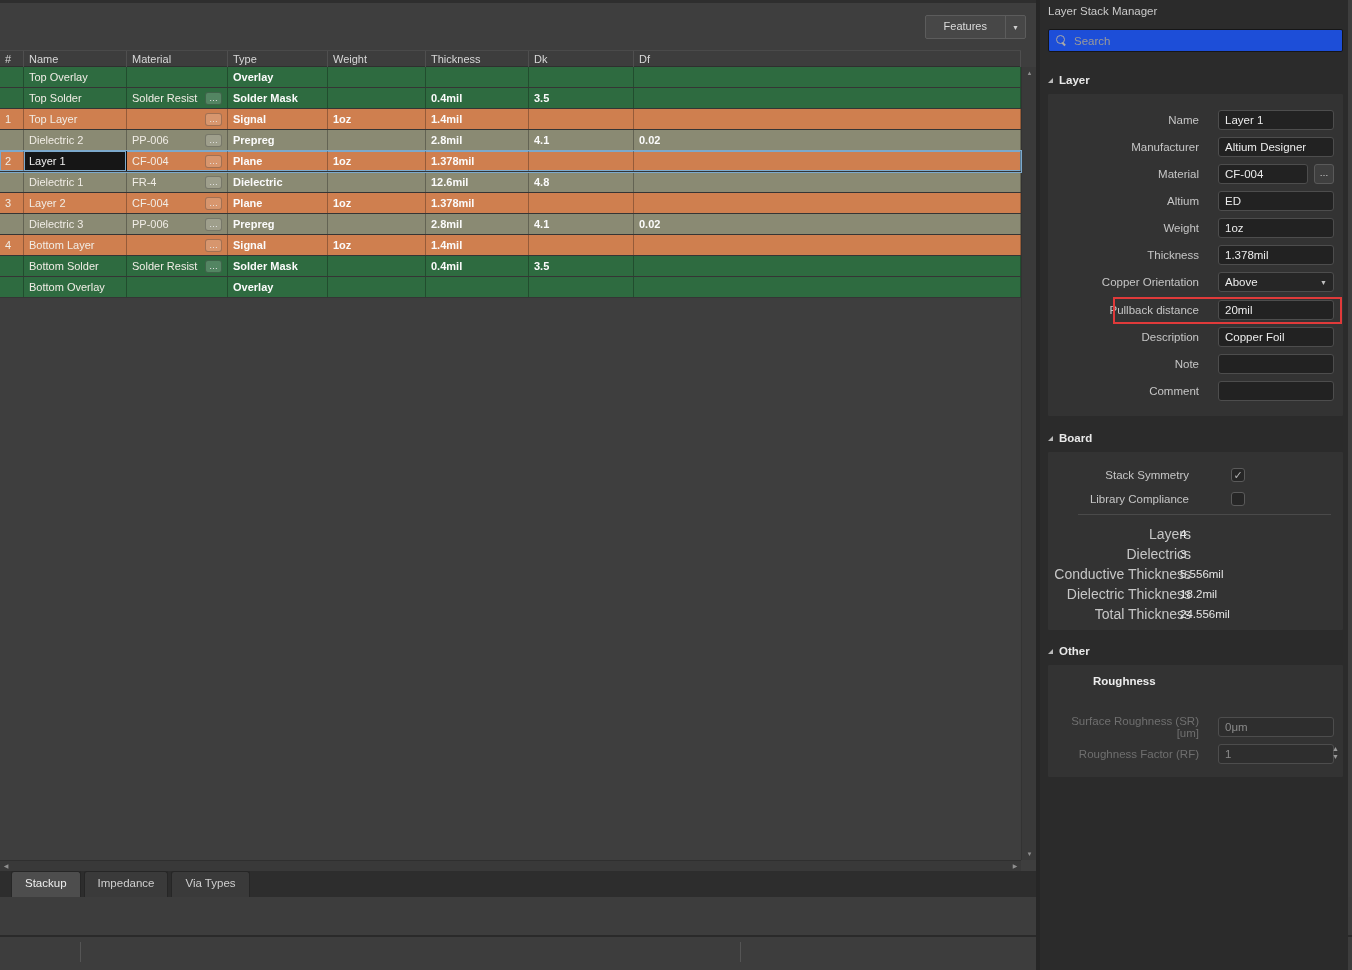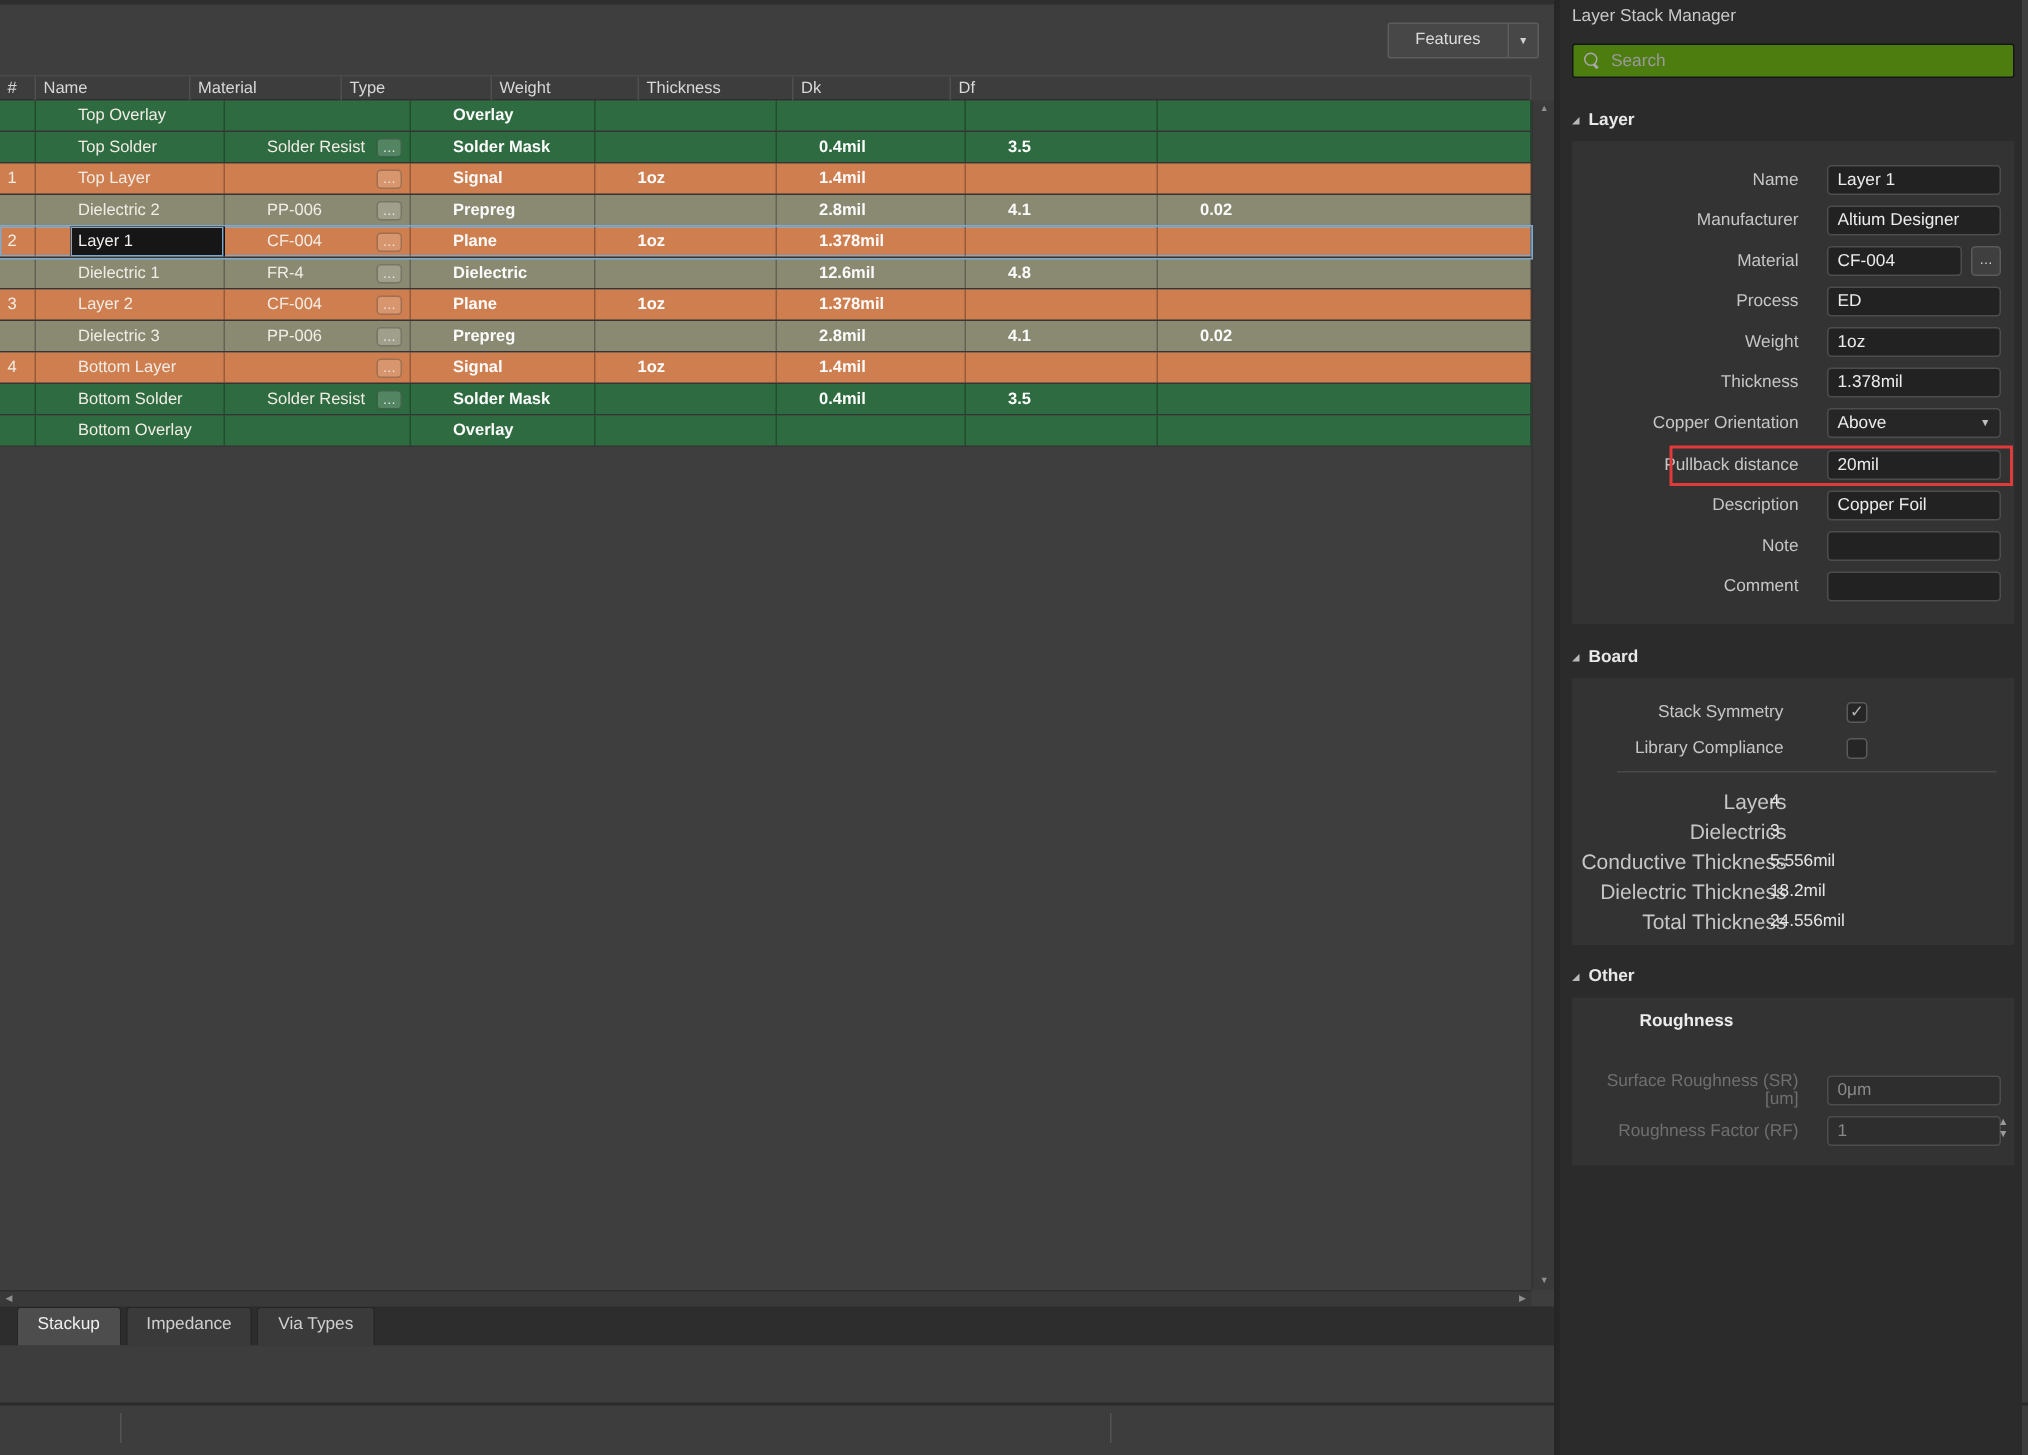--- a/index.html
+++ b/index.html
@@ -16,21 +16,21 @@
     border: 1px solid #5c5c5c; border-radius: 2px; background: #474747; color: #dcdcdc;
   }
   .features-btn .feat-main { padding: 4px 18px; font-size: 11px; }
   .features-btn .feat-arrow { width: 20px; border-left: 1px solid #5c5c5c; display: flex; align-items: center; justify-content: center; font-size: 7px; color: #cfcfcf; }
 
   
   .stack-table { position: absolute; left: 0; top: 50px; width: 1021px; }
   .thead, .trow { display: grid; grid-template-columns: 24px 103px 101px 100px 98px 103px 105px 1fr; }
   .thead { height: 17px; background: #3d3d3d; color: #d8d8d8; border-top: 1px solid #4a4a4a; border-bottom: 1px solid #2f2f2f; }
   .thead .tcell { border-right: 1px solid #4f4f4f; padding: 2px 5px; font-size: 11px; }
-  .trow { height: 21px; border-bottom: 1px solid #353535; gap: 23px; }
+  .trow { height: 21px; border-bottom: 1px solid #353535; }
   .trow .tcell { border-right: 1px solid rgba(0,0,0,0.28); padding: 3px 5px; overflow: hidden; white-space: nowrap; display: flex; align-items: center; }
   .trow.copper     { background: #cf7f4f; }
   .trow.dielectric { background: #8a8a73; }
   .trow.overlay    { background: #2e6b40; }
   .trow .c-type, .trow .c-weight, .trow .c-thickness, .trow .c-dk, .trow .c-df { font-weight: bold; color: #fbfbfb; }
   .trow .c-name, .trow .c-material, .trow .c-num { color: #f1ede6; }
   .trow.selected { box-shadow: inset 0 0 0 1px #7ca9cc, 0 0 0 1px #7ca9cc; position: relative; z-index: 2; }
   .trow.selected .c-name { background: #161616; color: #f0f0f0; box-shadow: inset 0 0 0 1px #7ca9cc; }
   .c-material { justify-content: space-between; }
   .matbtn {
@@ -57,21 +57,21 @@
   .bottom-line { position: absolute; left: 0; top: 38px; width: 1352px; height: 2px; background: #2a2a2a; }
   .status-div { position: absolute; top: 45px; width: 1px; height: 20px; background: #555; }
   .panels-btn {
     position: absolute; right: 4px; top: 41px; padding: 3px 9px; font-size: 11px; color: #dcdcdc;
     background: #474747; border: 1px solid #5c5c5c; border-radius: 2px;
   }
   
   .panel { position: absolute; left: 1040px; top: 0; width: 312px; height: 970px; background: #2b2b2b; border-left: 4px solid #262626; margin-left: -4px; }
   .panel-title { position: absolute; left: 8px; top: 5px; font-size: 11.5px; color: #c9c9c9; }
   .search-box {
-    position: absolute; left: 8px; top: 29px; width: 295px; height: 23px; background: #4d7c0f;
+    position: absolute; left: 8px; top: 29px; width: 295px; height: 23px; background: #1d4ed8;
     border: 1px solid #161616; border-radius: 2px; display: flex; align-items: center; padding: 0 7px; gap: 7px;
   }
   .search-box input { background: transparent; border: none; outline: none; color: #cfcfcf; font-size: 11.5px; width: 240px; font-family: "Liberation Sans", sans-serif; }
   .search-box input::placeholder { color: #9a9a9a; }
   .mag { width: 11px; height: 11px; position: relative; flex: 0 0 auto; }
   .mag::before { content: ""; position: absolute; left: 0; top: 0; width: 7px; height: 7px; border: 1.6px solid #a8a8a8; border-radius: 50%; }
   .mag::after { content: ""; position: absolute; left: 7.2px; top: 7.2px; width: 4px; height: 1.7px; background: #a8a8a8; transform: rotate(45deg); transform-origin: 0 0; }
   .sec-header { position: absolute; left: 8px; display: flex; align-items: center; gap: 6px; font-weight: bold; font-size: 11.5px; color: #e8e8e8; }
   .tri { width: 0; height: 0; border-left: 5px solid transparent; border-bottom: 5px solid #b9b9b9; }
   .sec-box { position: absolute; left: 8px; width: 295px; background: #333333; border-radius: 1px; }
@@ -321,21 +321,21 @@
       <div class="f-row" style="top:43px">
         <span class="f-label">Manufacturer</span>
         <input class="f-input" value="Altium Designer" style="">
       </div>
       <div class="f-row" style="top:70px">
         <span class="f-label">Material</span>
         <input class="f-input short" value="CF-004" style="">
         <span class="side-btn">…</span>
       </div>
       <div class="f-row" style="top:97px">
-        <span class="f-label">Process</span>
+        <span class="f-label">Altium</span>
         <input class="f-input" value="ED" style="">
       </div>
       <div class="f-row" style="top:124px">
         <span class="f-label">Weight</span>
         <input class="f-input" value="1oz" style="">
       </div>
       <div class="f-row" style="top:151px">
         <span class="f-label">Thickness</span>
         <input class="f-input" value="1.378mil" style="">
       </div>

